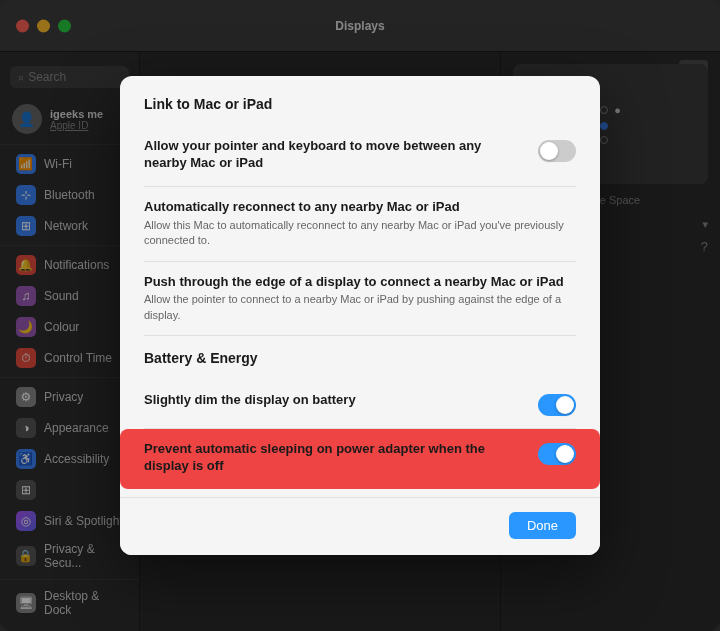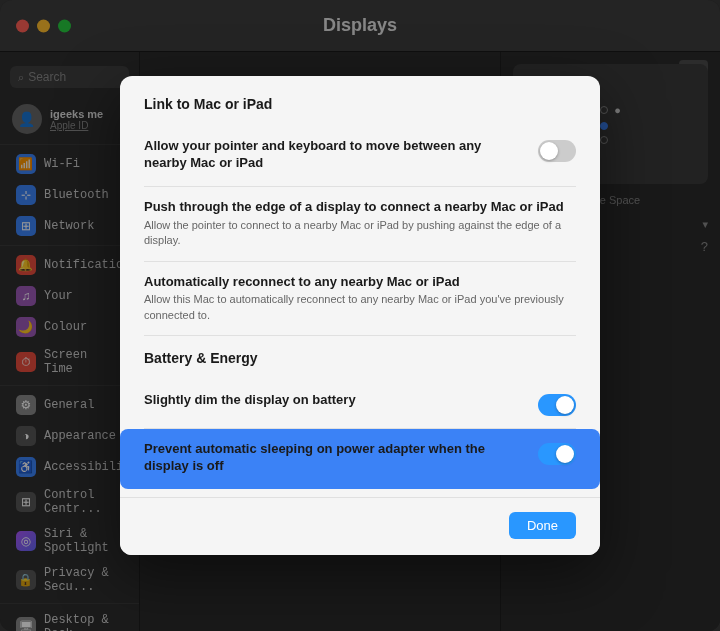--- a/index.html
+++ b/index.html
@@ -45,21 +45,21 @@
     .traffic-light {
       width: 13px;
       height: 13px;
       border-radius: 50%;
     }
     .traffic-light.red { background: #ff5f56; }
     .traffic-light.yellow { background: #ffbd2e; }
     .traffic-light.green { background: #27c93f; }
 
     .window-title {
-      font-size: 18px;
+      font-size: 12px;
       font-weight: 600;
       color: #e0e0e0;
     }
 
     
     .sidebar {
       position: absolute;
       left: 0;
       top: 52px;
       width: 140px;
@@ -160,21 +160,20 @@
     .icon-appearance { background: #555; color: white; }
     .icon-accessibility { background: #3b82f6; color: white; }
     .icon-controlcenter { background: #555; color: white; }
     .icon-siri { background: linear-gradient(135deg, #a855f7, #6366f1); color: white; }
     .icon-privacy { background: #555; color: white; }
     .icon-desktop { background: #888; color: white; }
 
     .sidebar-item-label {
       font-size: 12px;
       color: #ccc;
-      font-family: Liberation Mono, monospace;
     }
 
     
     .main-content {
       position: absolute;
       left: 140px;
       top: 52px;
       right: 0;
       bottom: 0;
       background: #2b2b2b;
@@ -371,21 +370,21 @@
 
     .toggle.off .toggle-knob { left: 2px; }
     .toggle.on .toggle-knob { left: 18px; }
 
     .section-gap {
       height: 14px;
     }
 
     
     .setting-row.highlighted {
-      background: #3b82f6;
+      background: #ef4444;
       margin: 0 -24px;
       padding: 12px 24px;
       border-radius: 8px;
     }
 
     .modal-footer {
       display: flex;
       justify-content: flex-end;
       padding: 14px 24px 16px;
       background: #f5f5f5;
@@ -449,48 +448,47 @@
     </div>
 
     <div class="sidebar-divider"></div>
 
     <div class="sidebar-item">
       <div class="sidebar-item-icon icon-notifications">🔔</div>
       <span class="sidebar-item-label">Notifications</span>
     </div>
     <div class="sidebar-item">
       <div class="sidebar-item-icon icon-sound">♫</div>
-      <span class="sidebar-item-label">Your</span>
+      <span class="sidebar-item-label">Sound</span>
     </div>
     <div class="sidebar-item">
       <div class="sidebar-item-icon icon-focus">🌙</div>
       <span class="sidebar-item-label">Colour</span>
     </div>
     <div class="sidebar-item">
       <div class="sidebar-item-icon icon-screentime">⏱</div>
-      <span class="sidebar-item-label">Screen Time</span>
+      <span class="sidebar-item-label">Control Time</span>
     </div>
 
     <div class="sidebar-divider"></div>
 
     <div class="sidebar-item">
       <div class="sidebar-item-icon icon-general">⚙</div>
-      <span class="sidebar-item-label">General</span>
+      <span class="sidebar-item-label">Privacy</span>
     </div>
     <div class="sidebar-item">
       <div class="sidebar-item-icon icon-appearance">◑</div>
       <span class="sidebar-item-label">Appearance</span>
     </div>
     <div class="sidebar-item">
       <div class="sidebar-item-icon icon-accessibility">♿</div>
       <span class="sidebar-item-label">Accessibility</span>
     </div>
     <div class="sidebar-item">
       <div class="sidebar-item-icon icon-controlcenter">⊞</div>
-      <span class="sidebar-item-label">Control Centr...</span>
     </div>
     <div class="sidebar-item">
       <div class="sidebar-item-icon icon-siri">◎</div>
       <span class="sidebar-item-label">Siri &amp; Spotlight</span>
     </div>
     <div class="sidebar-item">
       <div class="sidebar-item-icon icon-privacy">🔒</div>
       <span class="sidebar-item-label">Privacy &amp; Secu...</span>
     </div>
 
@@ -551,29 +549,29 @@
         <div class="setting-text">
           <div class="setting-label">Allow your pointer and keyboard to move between any nearby Mac or iPad</div>
         </div>
         <div class="toggle off">
           <div class="toggle-knob"></div>
         </div>
       </div>
 
       <div class="setting-row">
         <div class="setting-text">
+          <div class="setting-label">Automatically reconnect to any nearby Mac or iPad</div>
+          <div class="setting-description">Allow this Mac to automatically reconnect to any nearby Mac or iPad you've previously connected to.</div>
+        </div>
+      </div>
+
+      <div class="setting-row">
+        <div class="setting-text">
           <div class="setting-label">Push through the edge of a display to connect a nearby Mac or iPad</div>
           <div class="setting-description">Allow the pointer to connect to a nearby Mac or iPad by pushing against the edge of a display.</div>
-        </div>
-      </div>
-
-      <div class="setting-row">
-        <div class="setting-text">
-          <div class="setting-label">Automatically reconnect to any nearby Mac or iPad</div>
-          <div class="setting-description">Allow this Mac to automatically reconnect to any nearby Mac or iPad you've previously connected to.</div>
         </div>
       </div>
 
       <div class="section-gap"></div>
 
       <div class="section-title">Battery &amp; Energy</div>
 
       <div class="setting-row">
         <div class="setting-text">
           <div class="setting-label">Slightly dim the display on battery</div>

